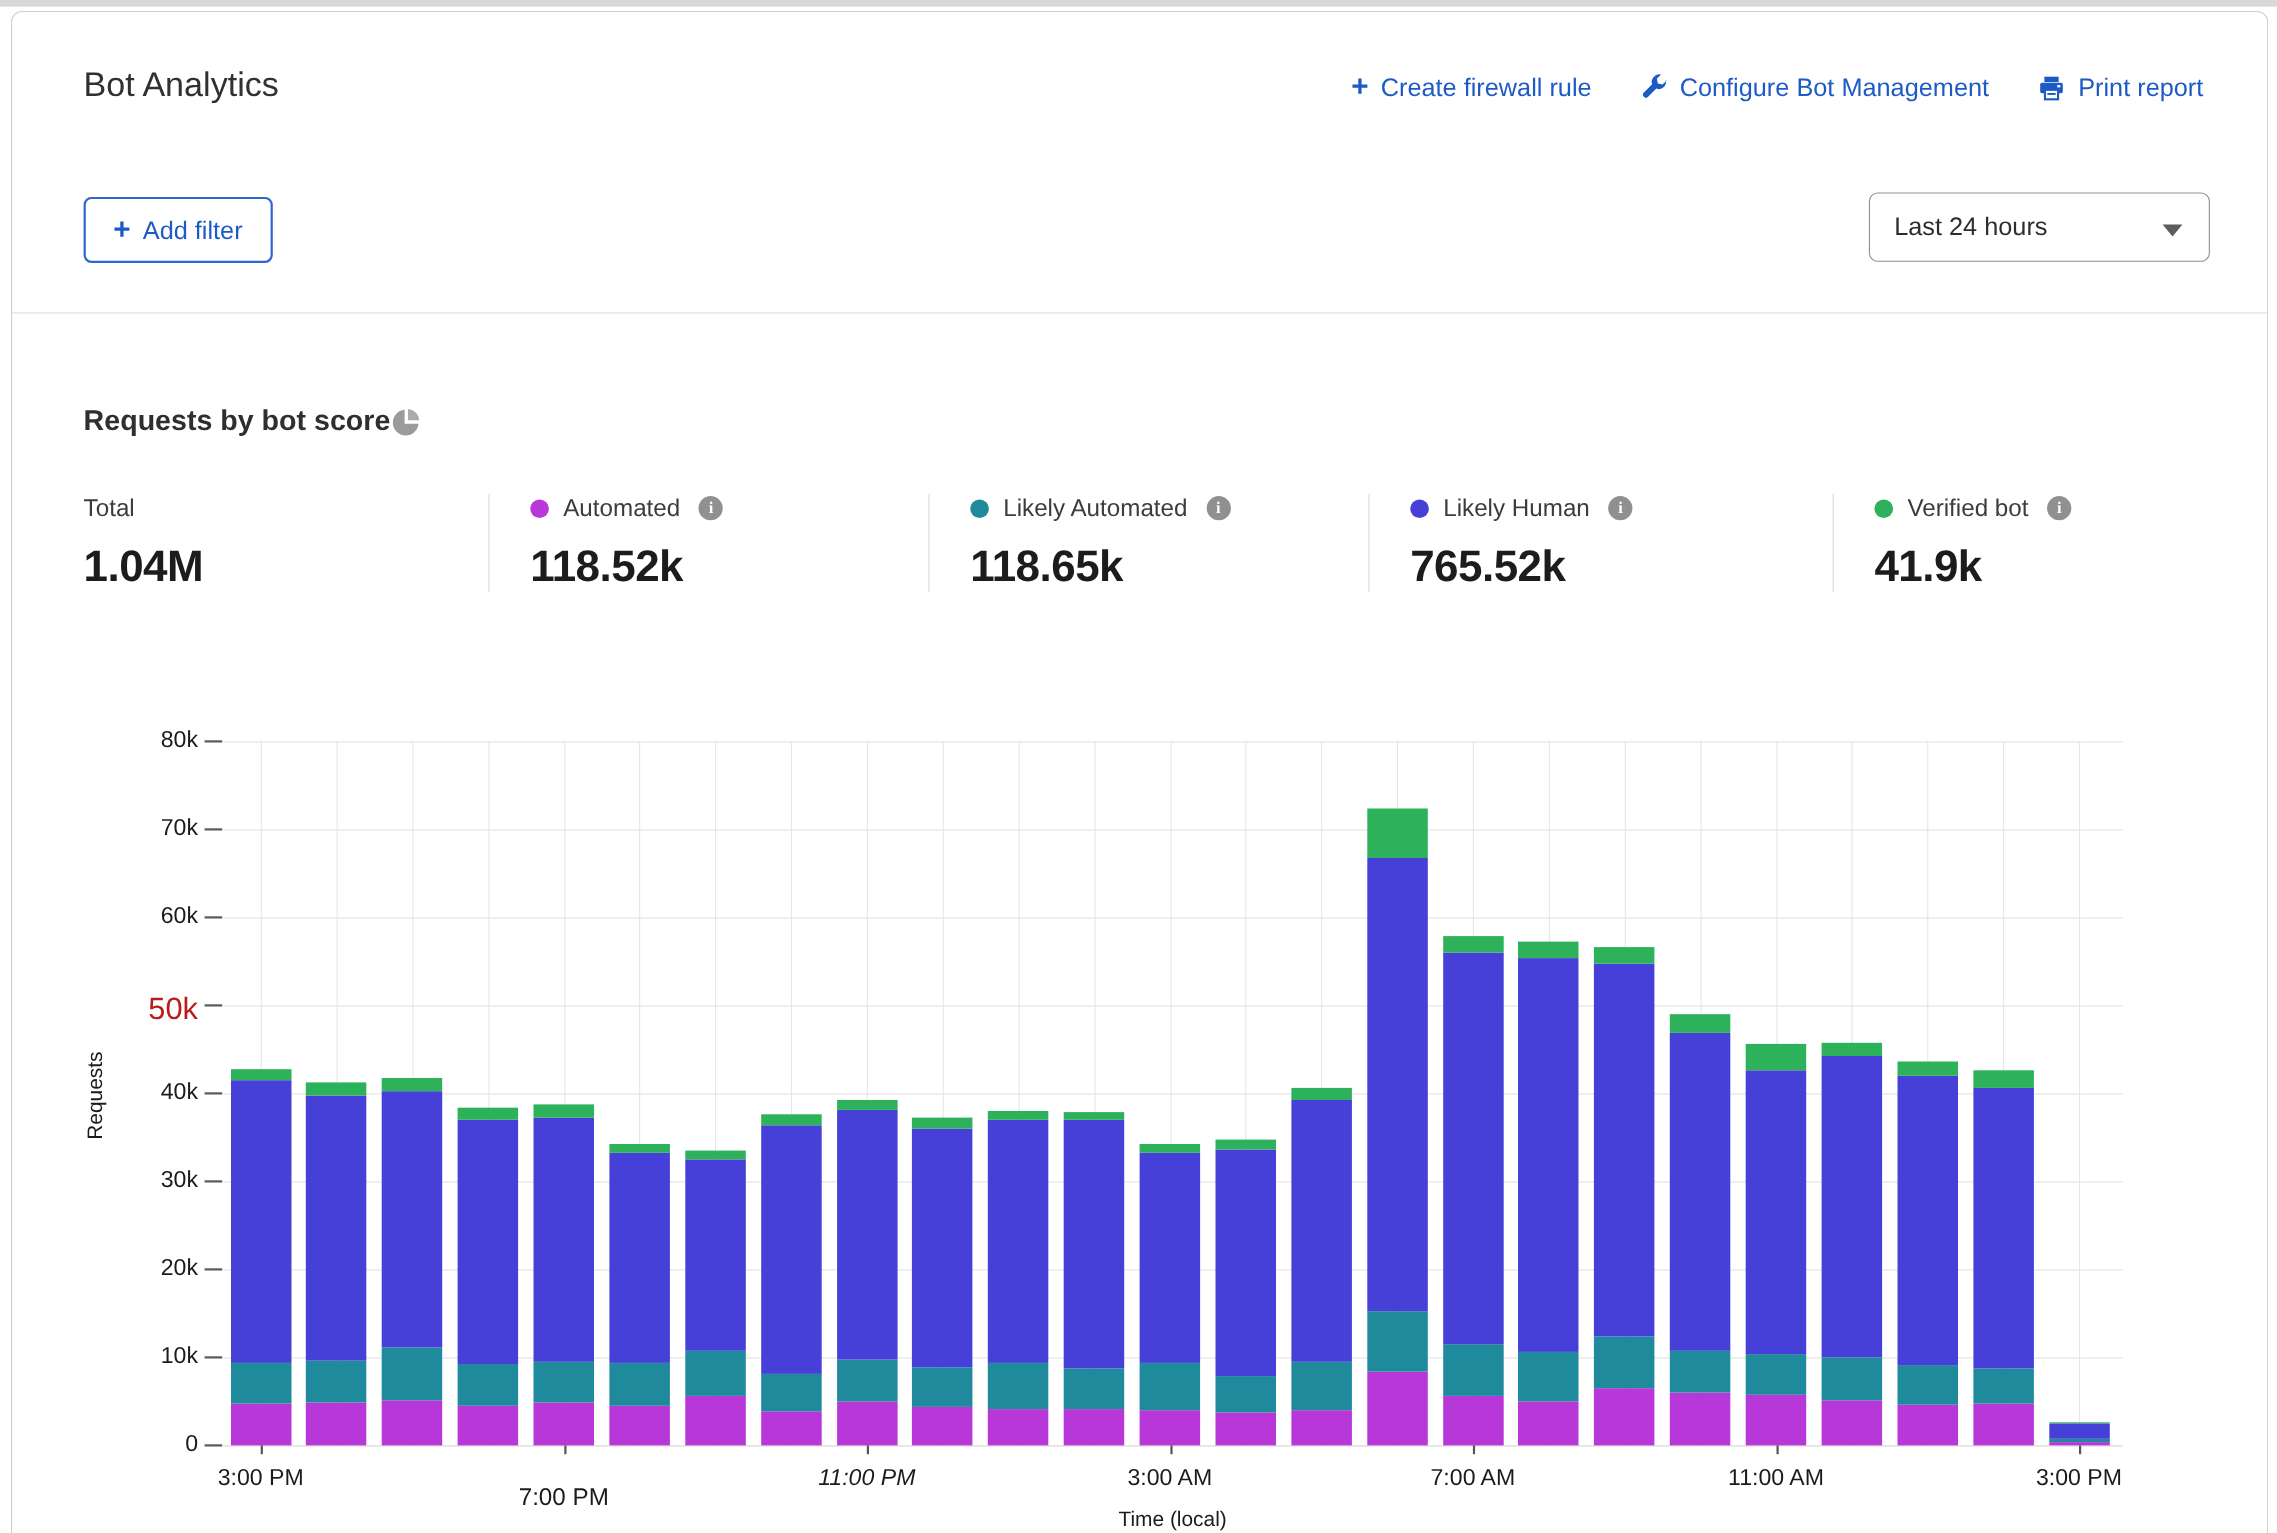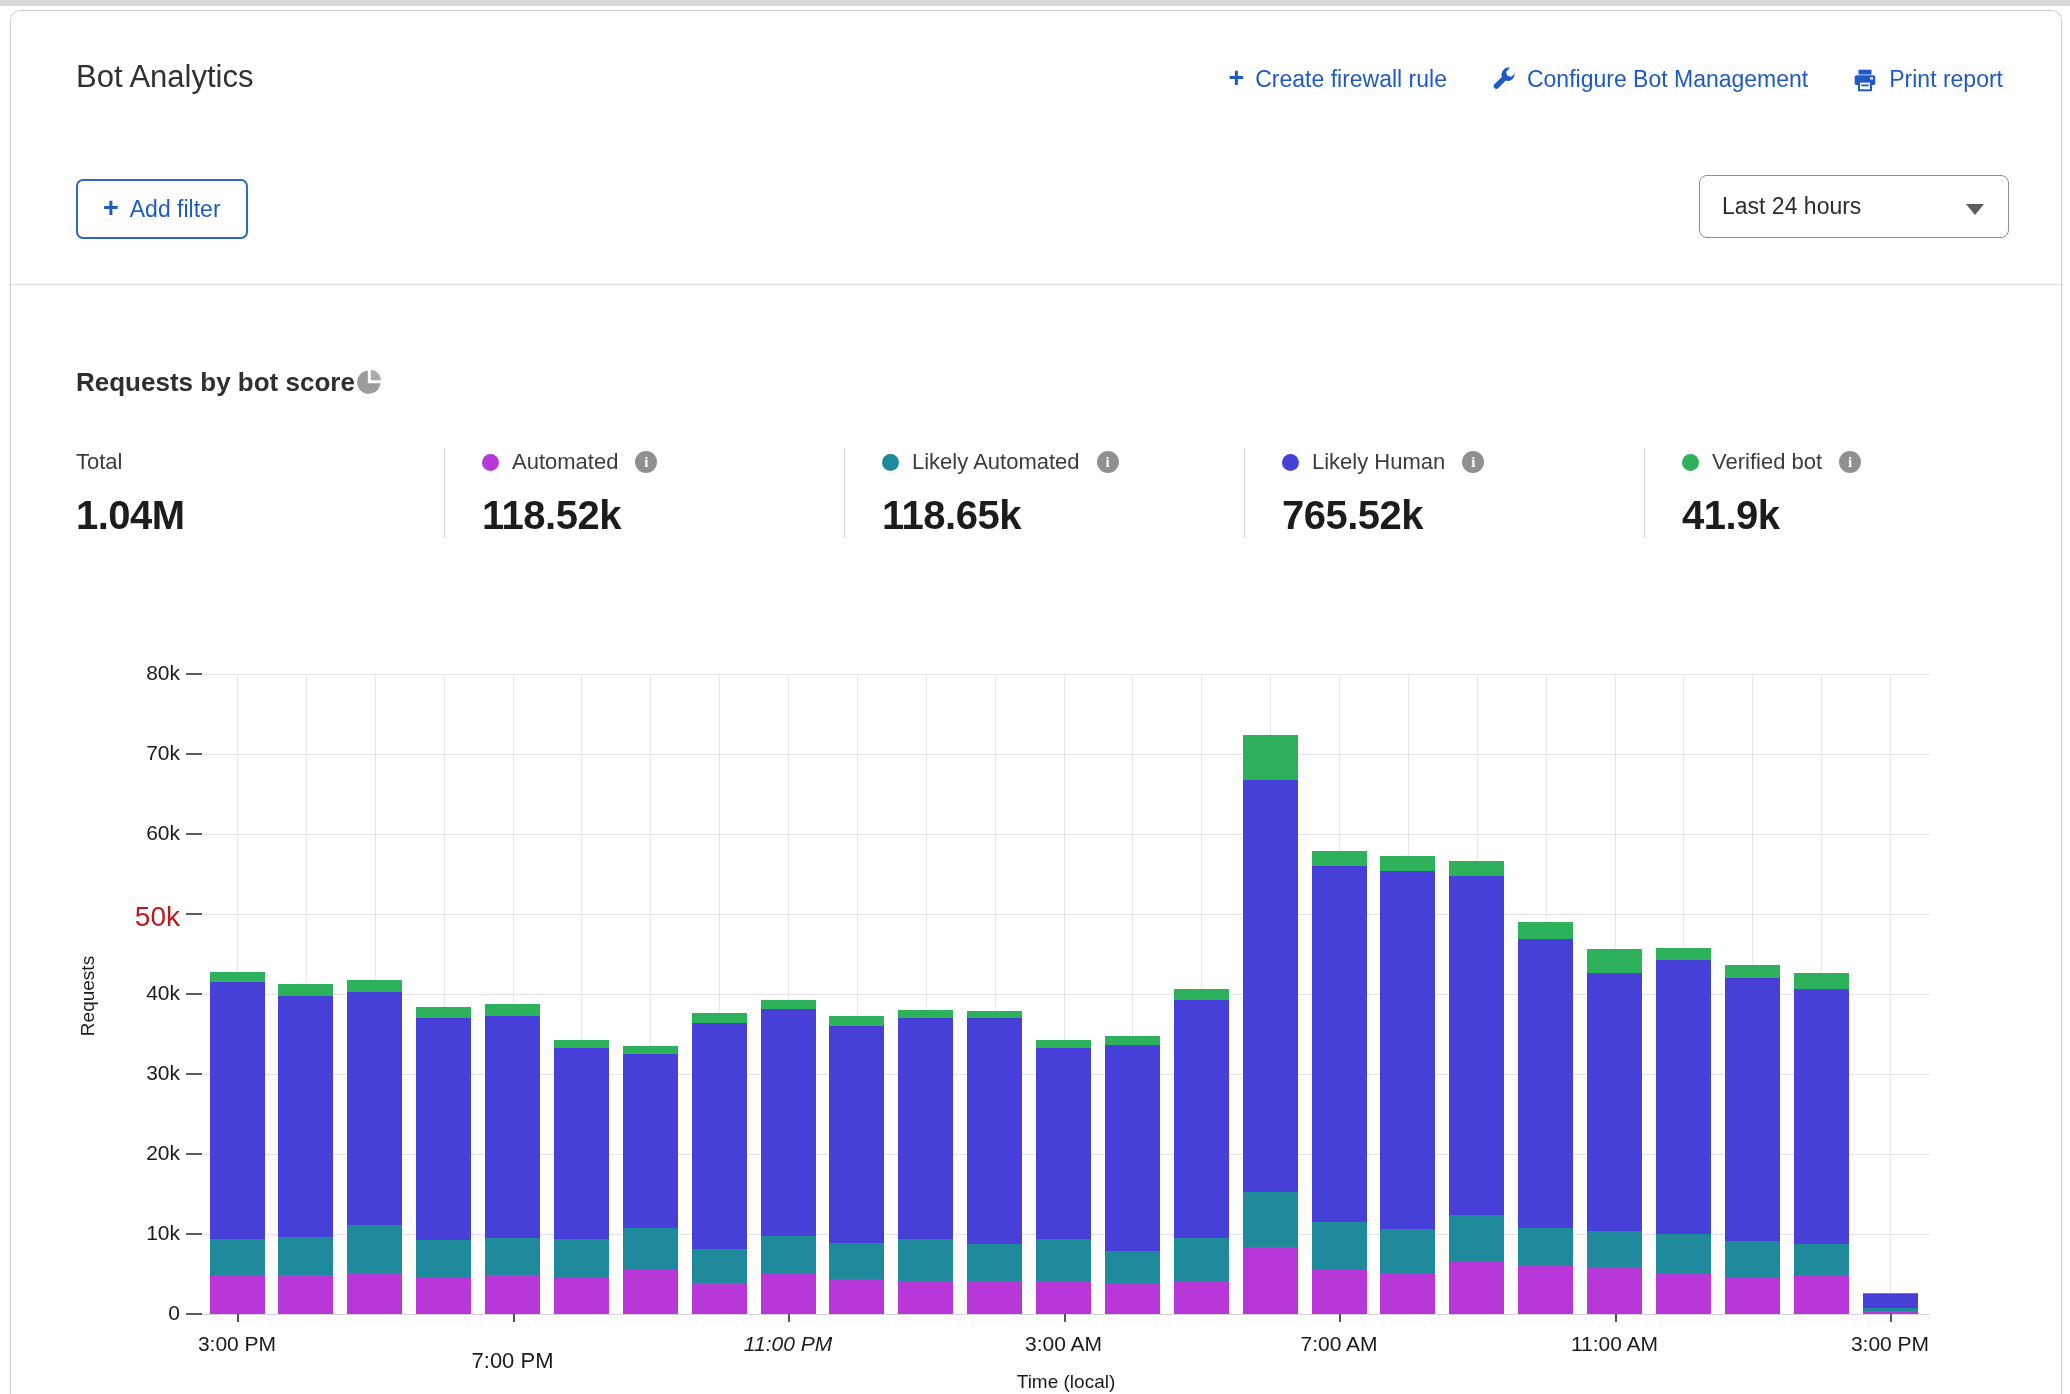--- a/index.html
+++ b/index.html
@@ -30,29 +30,29 @@
     position:absolute;right:52px;top:164px;width:310px;height:63px;box-sizing:border-box;
     border:1px solid #8f8f8f;border-radius:8px;background:#fff;color:#2d2d2d;
     font-size:23px;display:flex;align-items:center;padding:0 60px 0 22px;cursor:pointer;
   }
   .caret{
     position:absolute;right:24px;top:28px;width:0;height:0;
     border-left:9px solid transparent;border-right:9px solid transparent;border-top:11px solid #5d5d5d;
   }
   .divider{position:absolute;left:0;right:0;top:273px;border-top:1px solid #dcdcdc;}
   
-  .section-title{position:absolute;left:65px;top:356px;display:flex;align-items:flex-start;
+  .section-title{position:absolute;left:65px;top:356px;display:flex;align-items:center;
     font-size:26px;font-weight:700;color:#2f2f2f;}
   .section-title svg{display:block;position:relative;top:1px;}
   
   .stats{position:absolute;left:65px;top:438px;right:20px;display:flex;align-items:stretch;}
   .stat{box-sizing:border-box;}
   .stat-0{width:368px;}
   .stat-b{width:400px;border-left:1px solid #d9d9d9;padding-left:37px;}
-  .stat-last{flex:1;border-left:1px solid #d9d9d9;padding-left:37px;}
+  .stat-last{flex:1;border-left:1px solid #d9d9d9;padding-left:37px;margin-left:22px;}
   .stat-head{display:flex;align-items:center;gap:13px;font-size:22px;color:#3c3c3c;height:26px;}
   .stat-dot{width:17px;height:17px;border-radius:50%;background:#999;flex:0 0 auto;}
   .info-icon{width:22px;height:22px;border-radius:50%;background:#909090;color:#fff;
     display:flex;align-items:center;justify-content:center;font-size:15px;font-weight:700;
     font-family:"Liberation Serif", serif;flex:0 0 auto;margin-left:4px;cursor:pointer;}
   .stat-value{font-size:40px;font-weight:700;color:#1c1c1c;margin-top:18px;letter-spacing:-0.5px;}
   
   .chart{position:absolute;left:0;top:640px;width:2052px;height:744px;}
   .axis-title{position:absolute;font-size:19px;color:#1b1b1b;white-space:nowrap;}
 </style>

